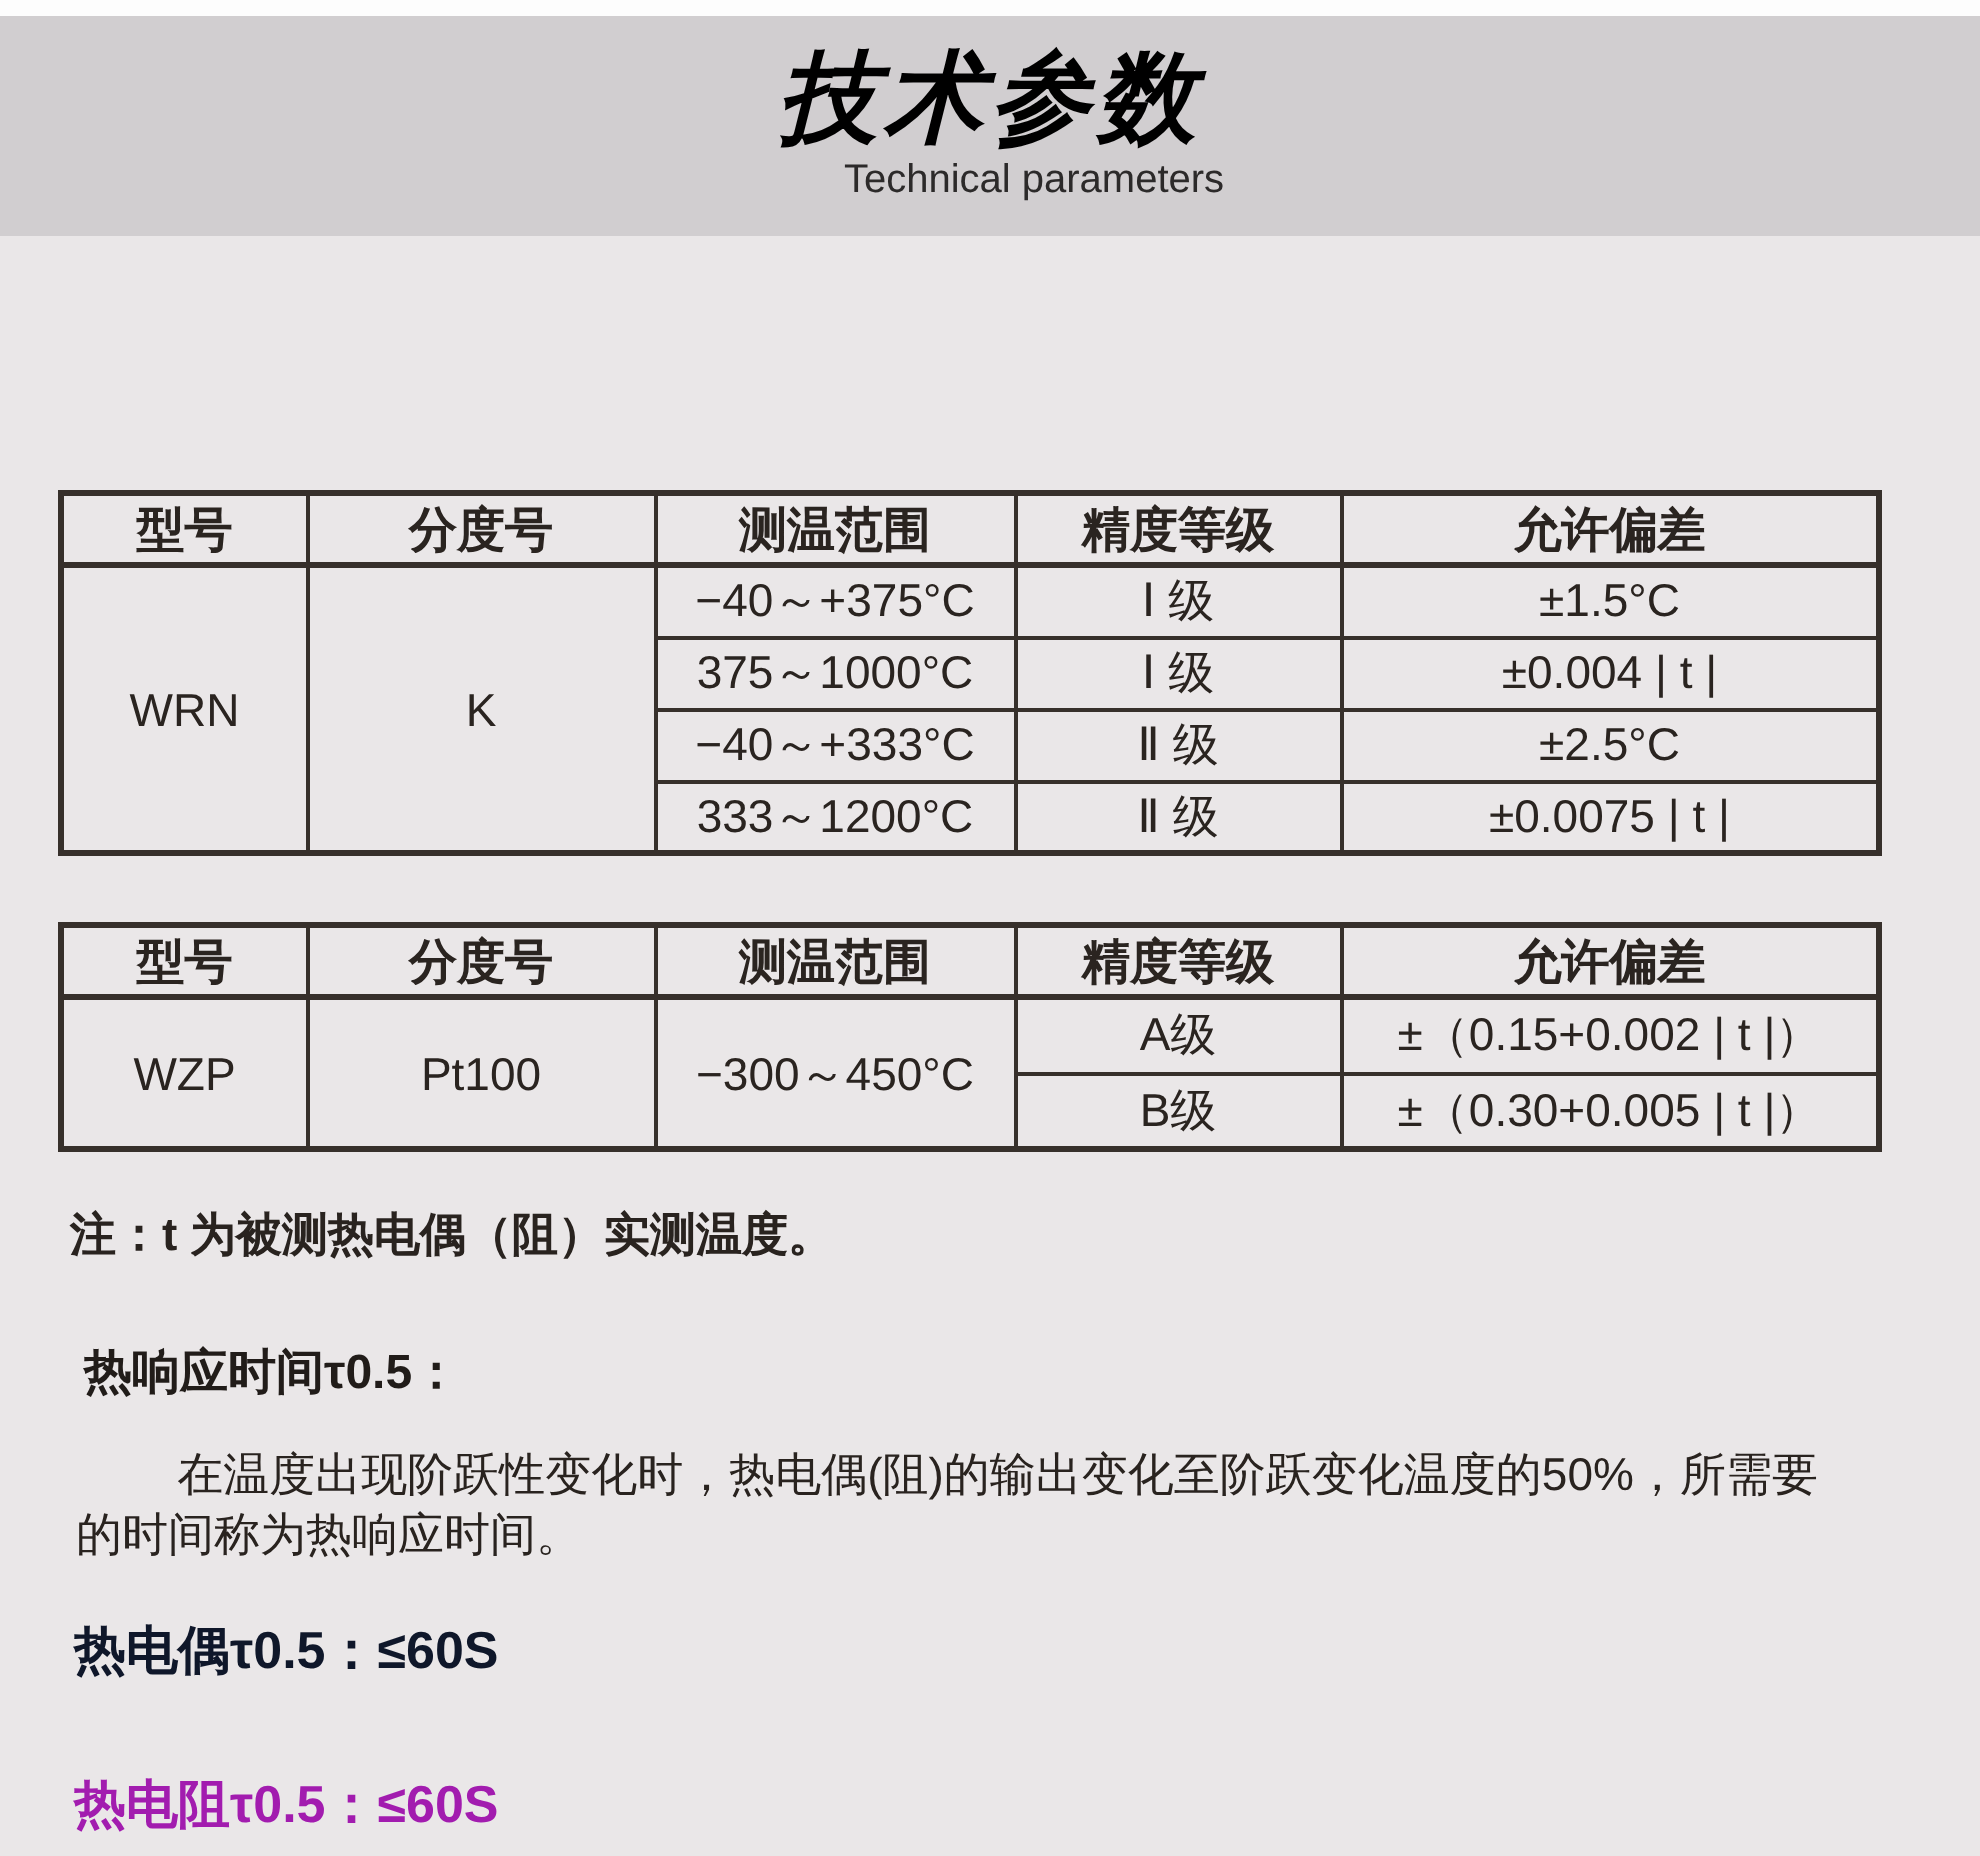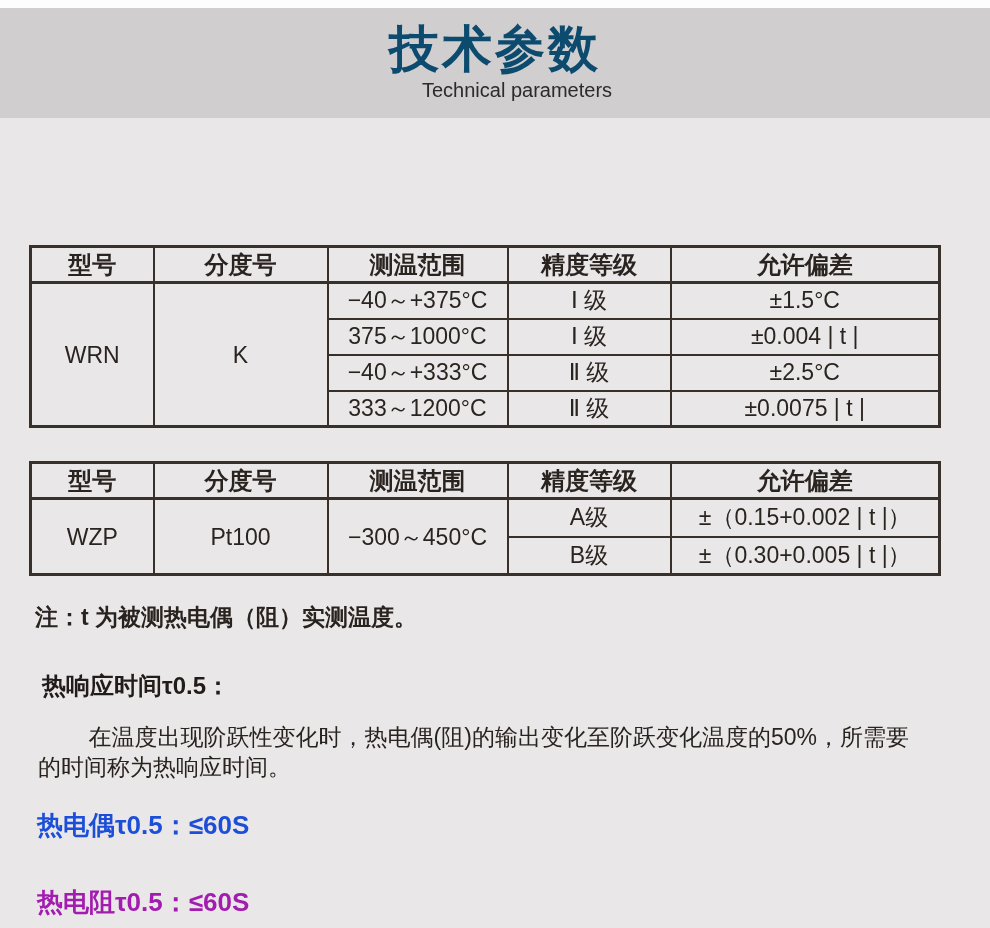--- a/index.html
+++ b/index.html
@@ -26,22 +26,23 @@
     left: 0; top: 8px;
     width: 990px; height: 110px;
     background: #d1ced0;
     text-align: center;
   }
   .banner-title {
     padding-top: 12px;
     font-size: 50px;
     font-weight: 700;
     letter-spacing: 3px;
-    color: #0c4a6e;
+    color: #000000;
     line-height: 58px;
+    font-style: italic;
   }
   .banner-subtitle {
     font-size: 20px;
     font-weight: 400;
     color: #2c2a2a;
     line-height: 24px;
     margin-left: 44px;
   }
   .section-title {
     position: absolute;
@@ -102,21 +103,21 @@
     font-weight: 500;
     line-height: 30px;
     text-indent: 2.2em;
     color: #29231f;
   }
   .rt-line-1 {
     position: absolute;
     left: 37px; top: 808px;
     font-size: 26px;
     font-weight: 700;
-    color: #1d4ed8;
+    color: #0f172a;
   }
   .rt-line-2 {
     position: absolute;
     left: 37px; top: 885px;
     font-size: 26px;
     font-weight: 700;
     color: #a21caf;
   }
 </style>
 </head>

